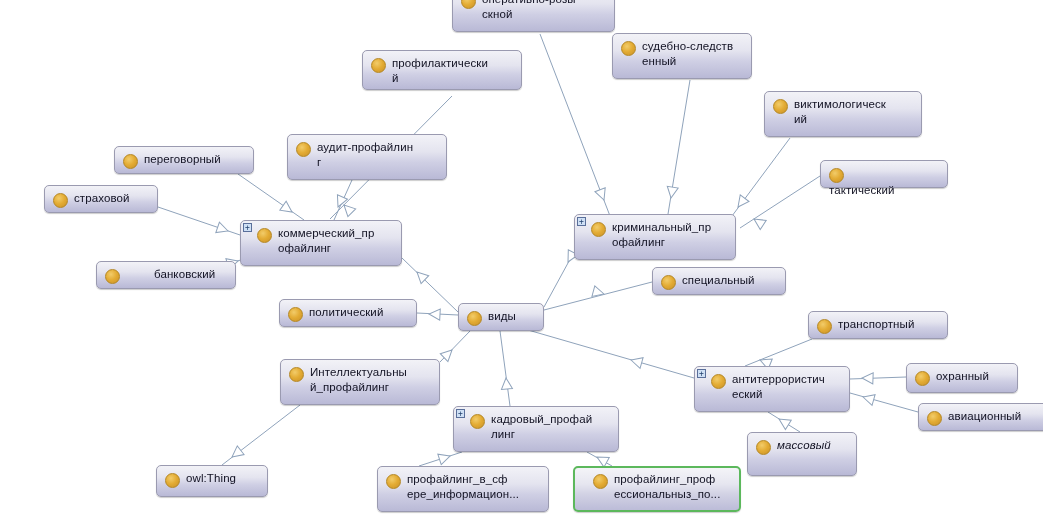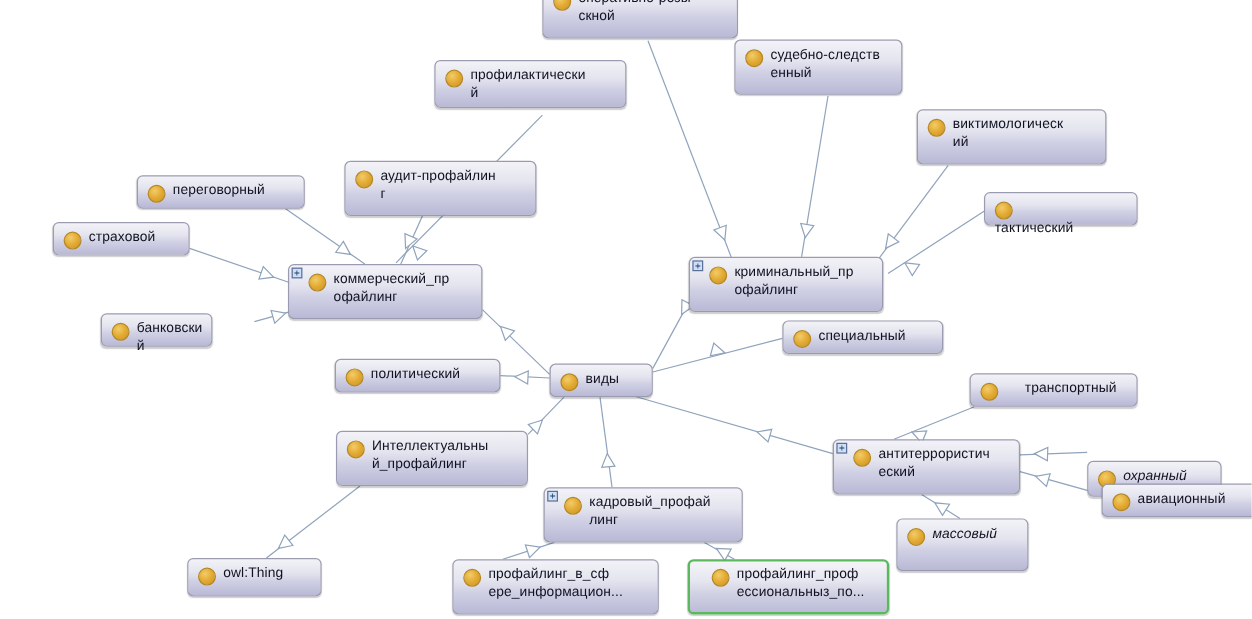--- a/index.html
+++ b/index.html
@@ -168,52 +168,52 @@
         <span class="bullet"></span>
         <span class="label">коммерческий_пр
 офайлинг</span>
       </div>
       <div class="node has-expander" style="left: 574px; top: 214px; width: 162px; height: 46px;">
         <span class="expander">+</span>
         <span class="bullet"></span>
         <span class="label">криминальный_пр
 офайлинг</span>
       </div>
-      <div class="node" style="left: 84px; top: 261px; width: 93px; height: 28px;">
+      <div class="node" style="left: 96px; top: 261px; width: 140px; height: 28px; gap: 28px;">
         <span class="bullet"></span>
         <span class="label">банковский</span>
       </div>
       <div class="node" style="left: 652px; top: 267px; width: 134px; height: 28px;">
         <span class="bullet"></span>
         <span class="label">специальный</span>
       </div>
       <div class="node" style="left: 279px; top: 299px; width: 138px; height: 28px;">
         <span class="bullet"></span>
         <span class="label">политический</span>
       </div>
       <div class="node" style="left: 458px; top: 303px; width: 86px; height: 28px;">
         <span class="bullet"></span>
         <span class="label">виды</span>
       </div>
-      <div class="node" style="left: 808px; top: 311px; width: 140px; height: 28px; gap: 16px;">
+      <div class="node" style="left: 808px; top: 311px; width: 140px; height: 28px;">
         <span class="bullet"></span>
         <span class="label">транспортный</span>
       </div>
       <div class="node" style="left: 280px; top: 359px; width: 160px; height: 46px;">
         <span class="bullet"></span>
         <span class="label">Интеллектуальны
 й_профайлинг</span>
       </div>
       <div class="node has-expander" style="left: 694px; top: 366px; width: 156px; height: 46px;">
         <span class="expander">+</span>
         <span class="bullet"></span>
         <span class="label">антитеррористич
 еский</span>
       </div>
-      <div class="node" style="left: 906px; top: 384px; width: 112px; height: 30px; font-style: italic;">
+      <div class="node" style="left: 906px; top: 363px; width: 112px; height: 30px;">
         <span class="bullet"></span>
         <span class="label">охранный</span>
       </div>
       <div class="node" style="left: 918px; top: 403px; width: 132px; height: 28px;">
         <span class="bullet"></span>
         <span class="label">авиационный</span>
       </div>
       <div class="node has-expander" style="left: 453px; top: 406px; width: 166px; height: 46px;">
         <span class="expander">+</span>
         <span class="bullet"></span>

